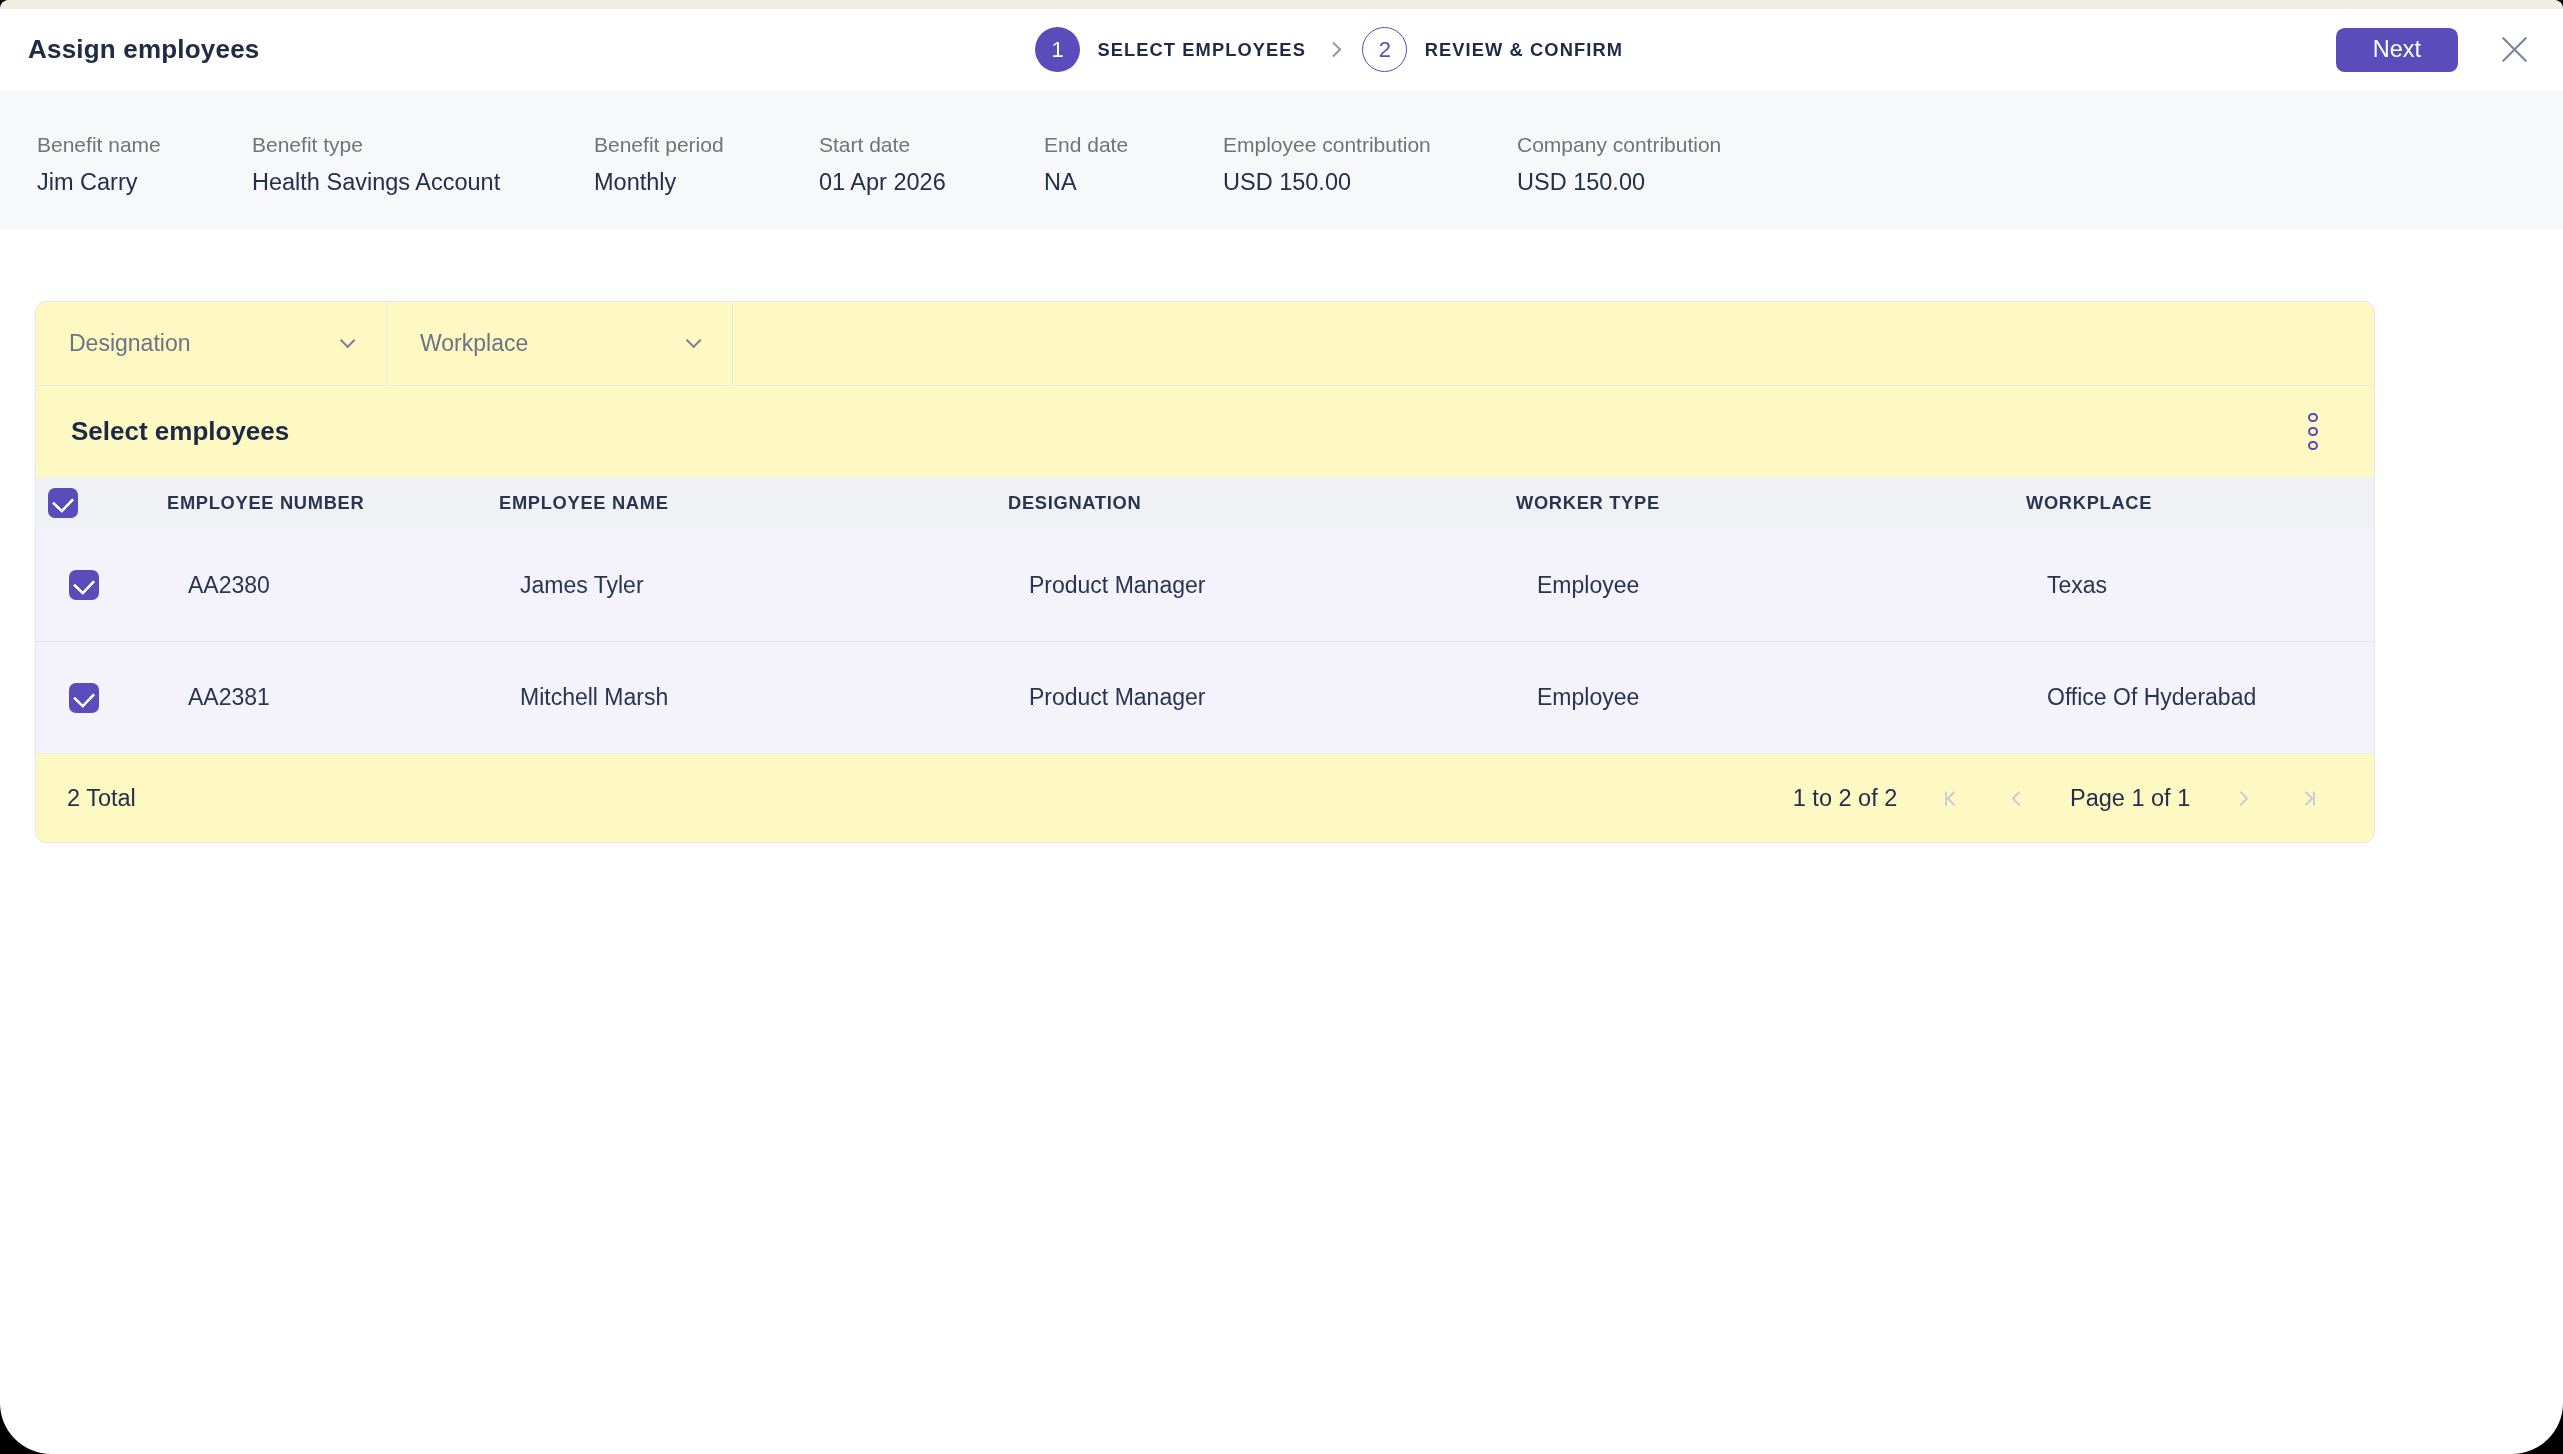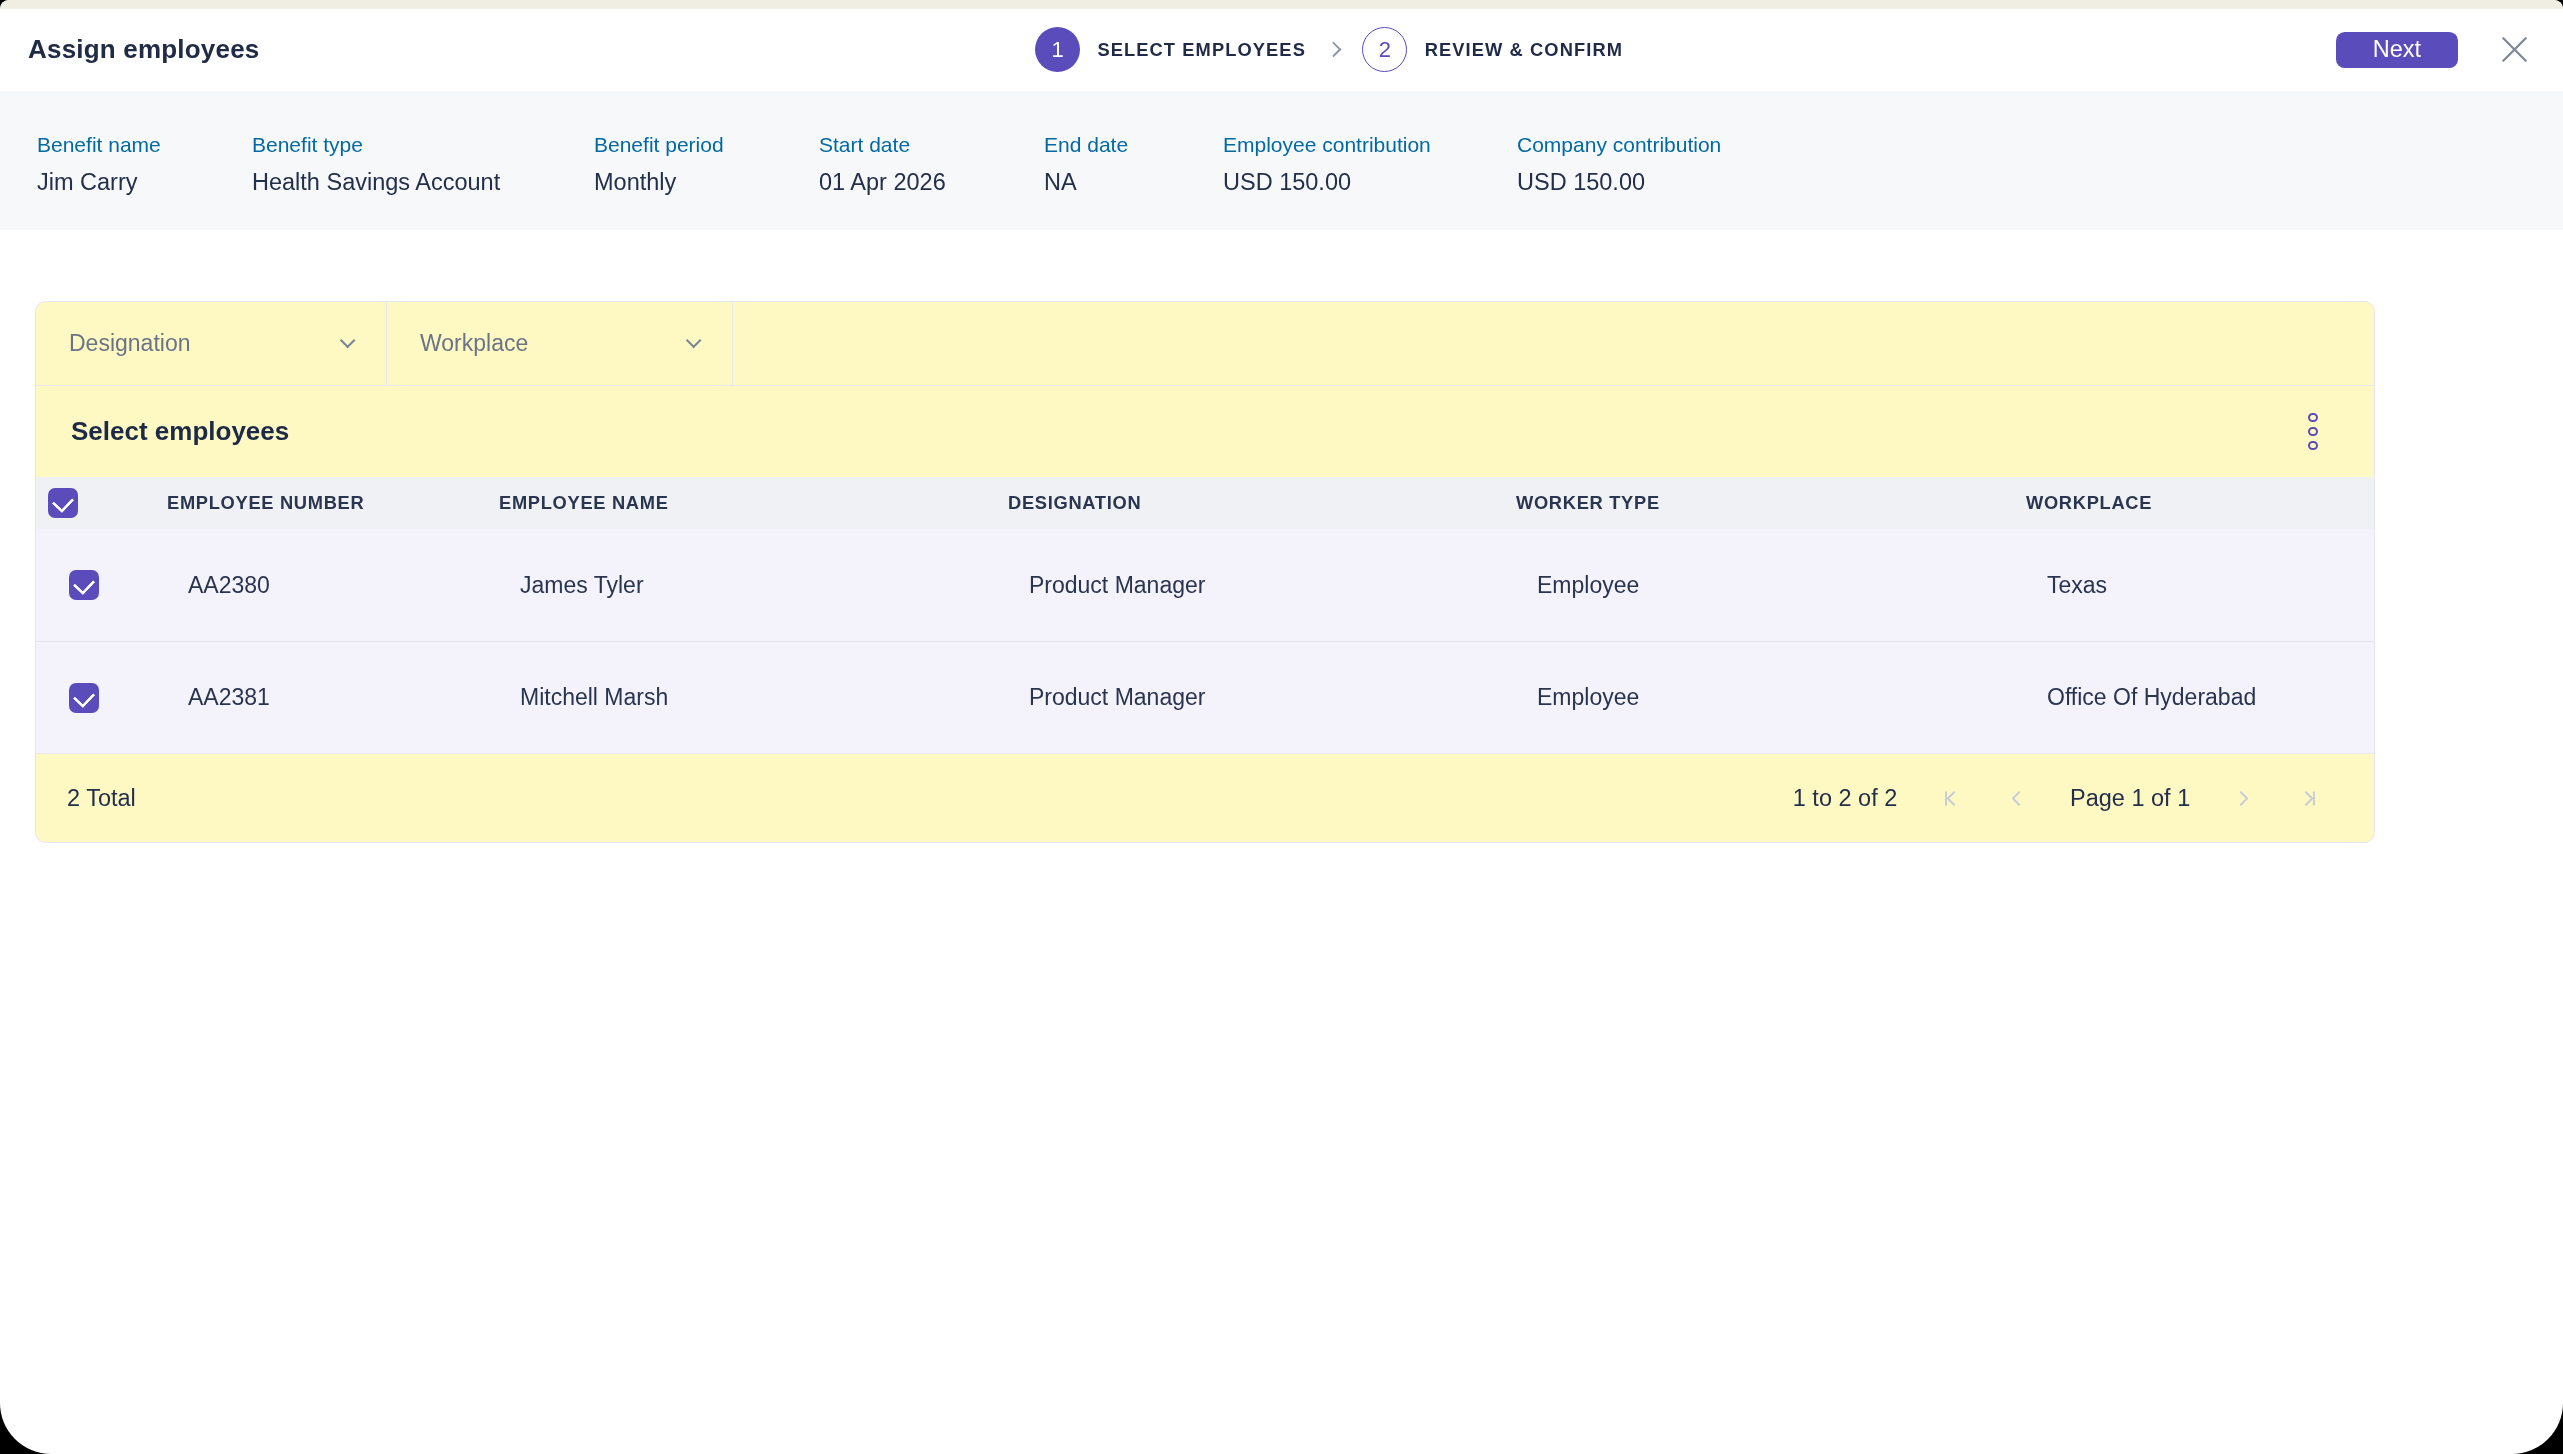--- a/index.html
+++ b/index.html
@@ -27,29 +27,29 @@
   }
   .step-circle.active { background: #5a4cba; color: #fff; }
   .step-circle.upcoming { background: #fff; color: #5a4cba; border: 1.7px solid #5a4cba; }
   .step-label { font-size: 18.3px; font-weight: 700; color: #1e2a46; letter-spacing: 1.1px; }
   .step-sep {
     width: 11.3px; height: 11.3px; border-top: 2.2px solid #8e96a8; border-right: 2.2px solid #8e96a8;
     transform: rotate(45deg); margin: 0 3.5px;
   }
   .header-right { position: absolute; right: 30px; display: flex; align-items: center; gap: 37px; }
   .next-button {
-    width: 122px; height: 36px; background: #5a4cba; color: #fff; border: none;
+    width: 122px; height: 44px; background: #5a4cba; color: #fff; border: none;
     border-radius: 8.7px; font-size: 23.5px; font-family: inherit; cursor: pointer;
   }
   .close-button { background: none; border: none; cursor: pointer; display: flex; padding: 3.5px; }
 
   
   .benefit-bar { height: 139px; background: #f7f8fa; position: relative; }
   .benefit-field { position: absolute; top: 0; height: 100%; padding-top: 42px; }
-  .benefit-label { font-size: 21px; color: #0369a1; margin-bottom: 12.2px; }
+  .benefit-label { font-size: 21px; color: #737373; margin-bottom: 12.2px; }
   .benefit-value { font-size: 23.5px; color: #232f4b; font-weight: 500; }
 
   
   .card {
     position: absolute; left: 35px; top: 301px; width: 2340px;
     background: #fef9c3; border: 1.3px solid #e3e6ec; border-radius: 10.5px; overflow: hidden;
   }
   .filter-row { display: flex; height: 84px; border-bottom: 0.9px solid #e7e9ee; }
   .filter-select {
     display: flex; align-items: center; justify-content: space-between;

